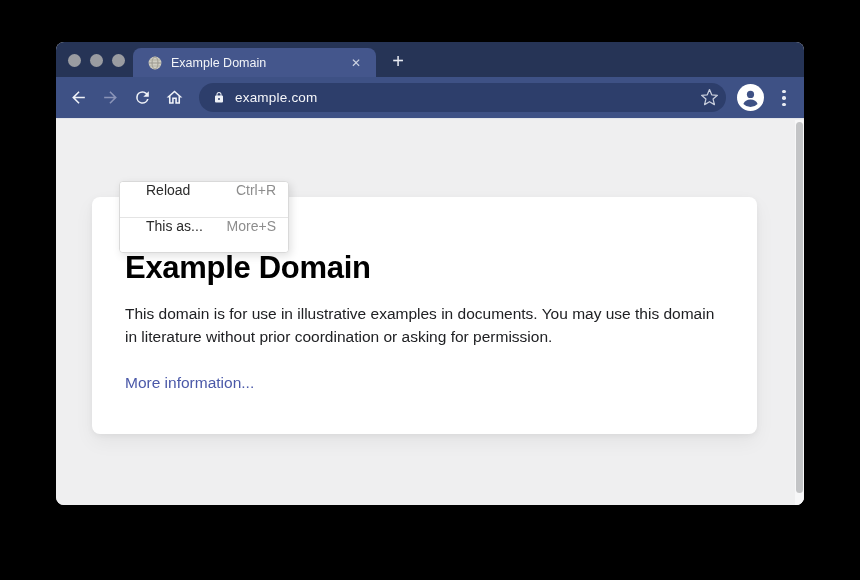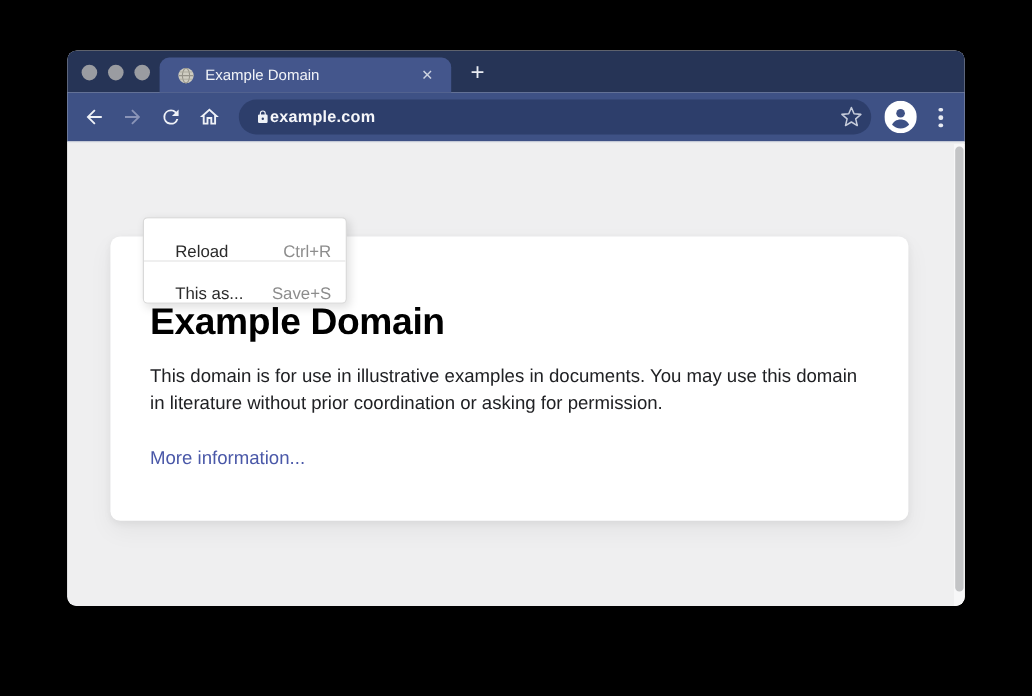--- a/index.html
+++ b/index.html
@@ -41,21 +41,21 @@
   .btn-forward { left: 39px; }
   .btn-reload { left: 71px; }
   .btn-home { left: 103px; }
 
   .urlbar {
     position: absolute; left: 143px; top: 41px; width: 527px; height: 29px;
     background: #2d3e6b; border-radius: 14.5px;
     display: flex; align-items: center; padding: 0 34px 0 14px;
   }
   .lock-icon { width: 12px; height: 13px; flex: 0 0 auto; }
-  .url-text { margin-left: 0; font-size: 13.5px; font-weight: 700; letter-spacing: 0.2px; color: #f5f6fa; }
+  .url-text { margin-left: 10px; font-size: 13.5px; font-weight: 400; letter-spacing: 0.2px; color: #f5f6fa; }
   .star-btn { position: absolute; right: 6px; top: 4px; width: 21px; height: 21px; display: flex; align-items: center; justify-content: center; }
   .star-btn svg { width: 19px; height: 19px; }
 
   .avatar-btn { position: absolute; left: 681px; top: 42px; width: 27px; height: 27px; }
   .avatar-btn svg { width: 27px; height: 27px; }
   .dots-btn { position: absolute; left: 716px; top: 43px; width: 24px; height: 26px; display: flex; flex-direction: column; align-items: center; justify-content: center; gap: 3px; }
   .dot { width: 3.5px; height: 3.5px; border-radius: 50%; background: #e8ebf2; }
 
   
   .content { position: absolute; left: 0; top: 76px; width: 100%; height: 387px; background: #efeff0; border-top: 1px solid #e3e5ea; }
@@ -71,21 +71,21 @@
   .page-link { display: inline-block; margin-top: 26px; font-size: 15.5px; color: #4a58a8; text-decoration: none; }
 
   
   .context-menu {
     position: absolute; left: 63px; top: 62px; width: 170px;
     background: #fff; border: 1px solid #d9d9d9; border-radius: 4px;
     box-shadow: 2px 3px 8px rgba(0,0,0,0.12);
     z-index: 5; overflow: hidden;
   }
   .menu-item {
-    height: 35px; display: flex; align-items: flex-end; justify-content: space-between;
+    height: 35px; display: flex; align-items: flex-start; justify-content: space-between;
     padding: 0 12px 0 26px; background: #fff;
   }
   .menu-item + .menu-item { border-top: 1px solid #e4e4e4; }
   .menu-label { font-size: 14px; color: #2b2b2b; }
   .menu-shortcut { font-size: 14px; color: #8d8d8d; margin-left: 15px; }
 
   
   .scrollbar { position: absolute; right: 0; top: 1px; width: 9px; height: 386px; background: #f7f7f8; }
   .scroll-thumb { position: absolute; left: 1px; top: 2px; width: 7px; height: 371px; border-radius: 4px; background: #c3c4c6; }
 </style>
@@ -174,21 +174,21 @@
         <a class="page-link" href="#">More information...</a>
       </div>
 
       <div class="context-menu">
         <div class="menu-item">
           <span class="menu-label">Reload</span>
           <span class="menu-shortcut">Ctrl+R</span>
         </div>
         <div class="menu-item">
           <span class="menu-label">This as...</span>
-          <span class="menu-shortcut">Save+S</span>
+          <span class="menu-shortcut">More+S</span>
         </div>
       </div>
 
       <div class="scrollbar">
         <div class="scroll-thumb"></div>
       </div>
 
     </div>
 
   </div>

